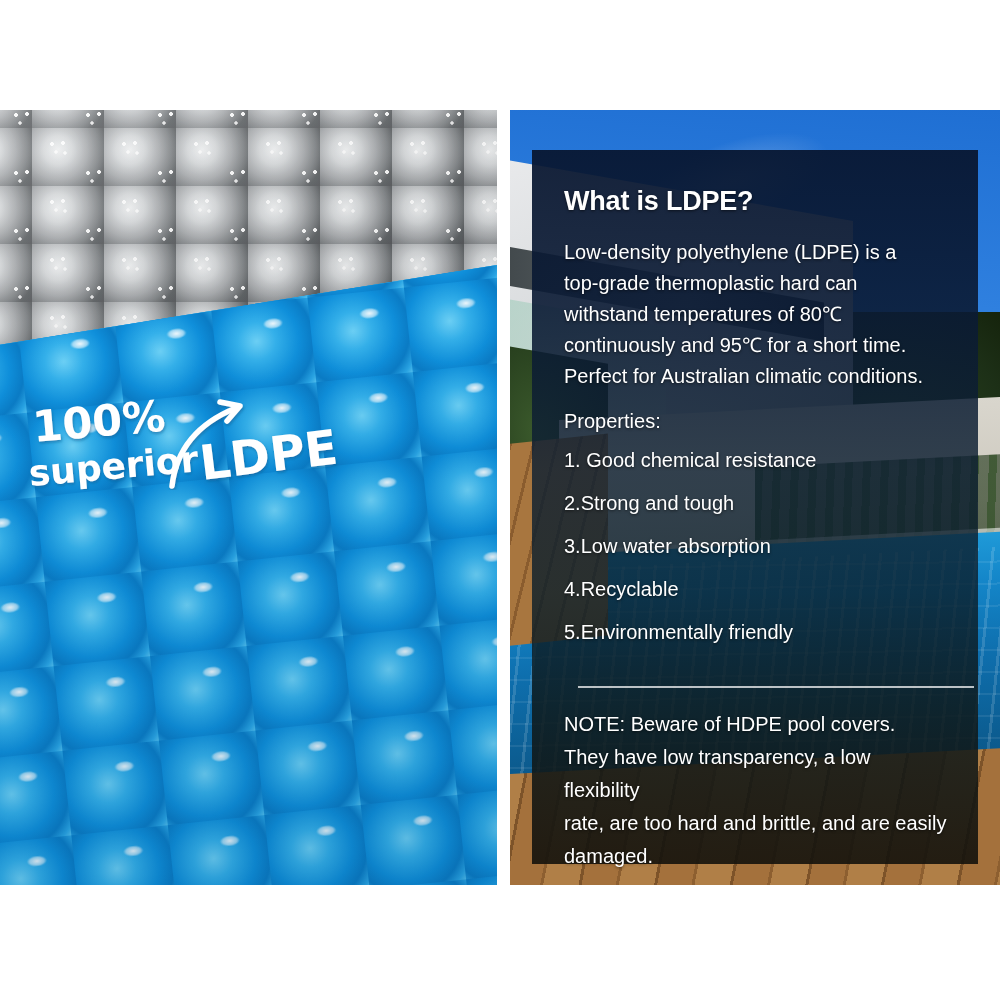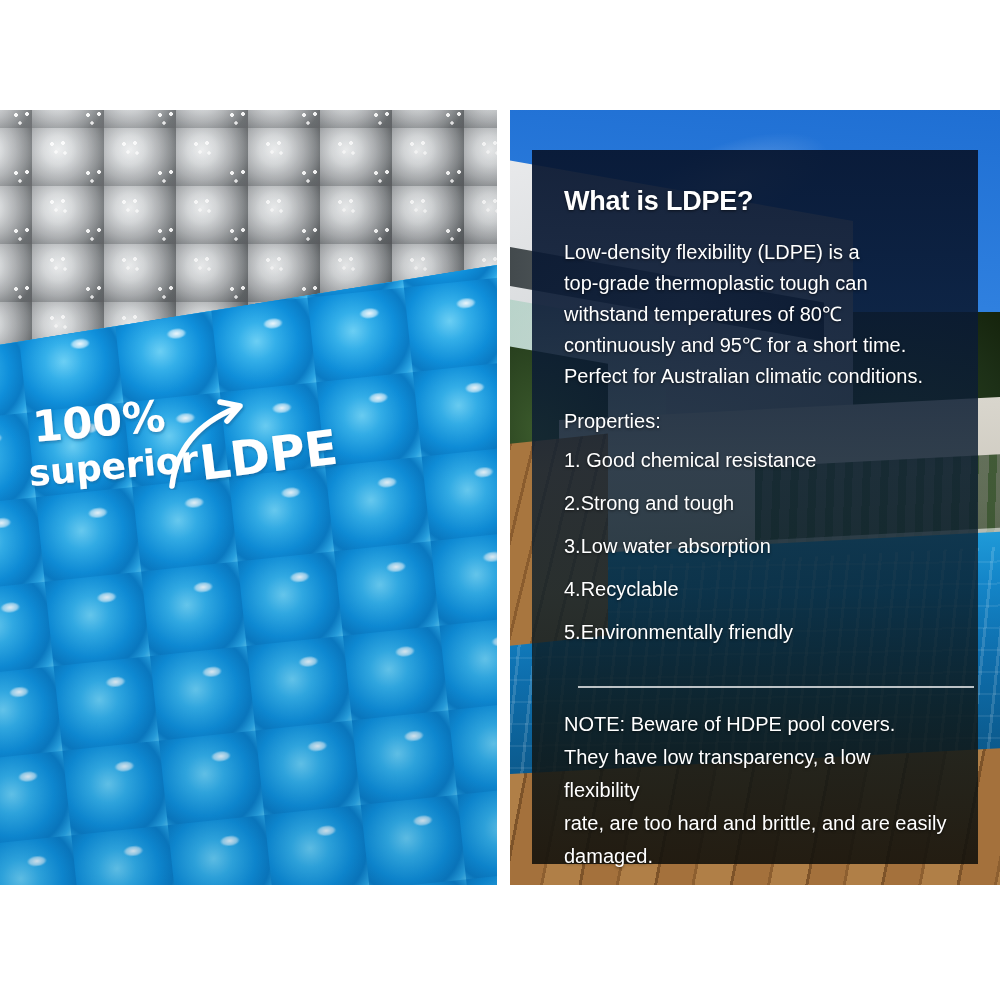--- a/index.html
+++ b/index.html
@@ -262,22 +262,22 @@
     <div class="pool"></div>
     <div class="pool-shimmer"></div>
     <div class="deck-left"></div>
     <div class="deck"></div>
 
     <div id="info-box">
 
       <div id="title">What is LDPE?</div>
 
       <div id="intro">
-        <span class="ln">Low-density flexibility (LDPE) is a</span>
-        <span class="ln">top-grade thermoplastic tough can</span>
+        <span class="ln">Low-density polyethylene (LDPE) is a</span>
+        <span class="ln">top-grade thermoplastic hard can</span>
         <span class="ln">withstand temperatures of 80℃</span>
         <span class="ln">continuously and 95℃ for a short time.</span>
         <span class="ln">Perfect for Australian climatic conditions.</span>
       </div>
 
       <div id="props-head">Properties:</div>
 
       <ul id="props-list">
         <li>1. Good chemical resistance</li>
         <li>2.Strong and tough</li>

